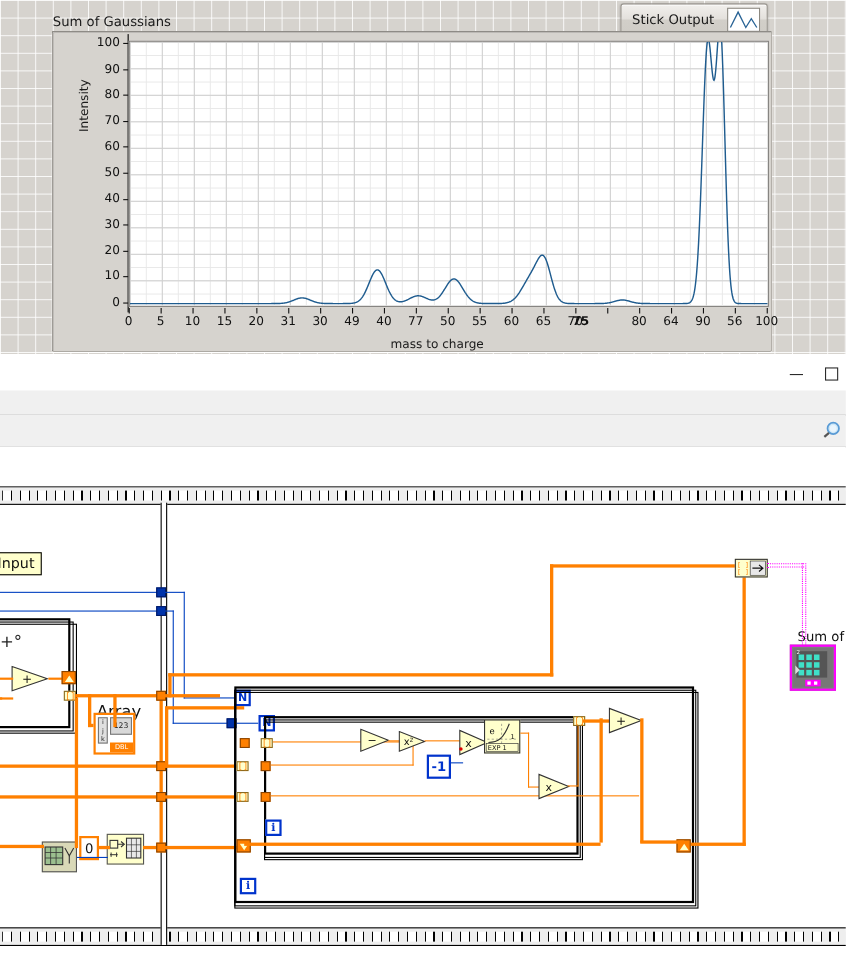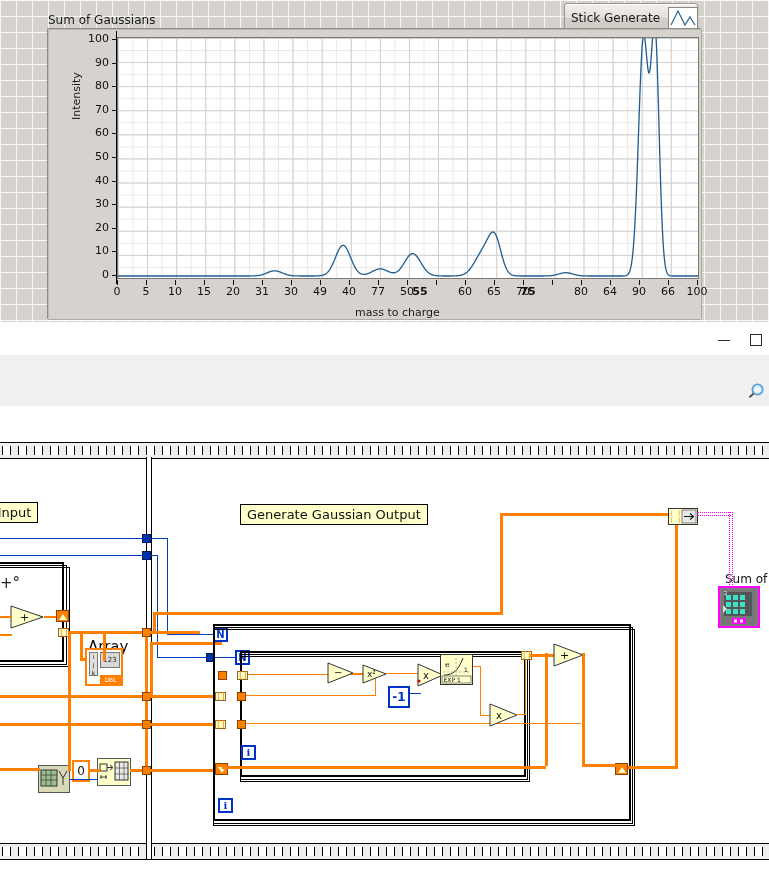--- a/index.html
+++ b/index.html
@@ -172,21 +172,21 @@
   .term-icon{position:absolute;border:2px solid #ff00ff;background:#808080;box-sizing:border-box;}
 </style>
 </head>
 <body>
 
 <div id="front-panel">
 
   <div id="fp-title">Sum of Gaussians</div>
 
   <div id="stick-btn">
-    <span class="lbl">Stick Generate</span>
+    <span class="lbl">Stick Output</span>
     <span class="gly">
       <svg width="28" height="20" viewBox="0 0 28 20">
           <polyline points="2,17 9,3 16,17 21,9 26,17" fill="none" stroke="#2a6496" stroke-width="1.2"></polyline>
         </svg>
     </span>
   </div>
 
   <div id="graph-frame"></div>
 
   <div id="ylabel">Intensity</div>
@@ -233,37 +233,37 @@
       <div class="xtick" style="left: 279px; top: 285px;">30</div>
       <div class="xtick-mark" style="left: 291px; top: 280px;"></div>
       <div class="xtick" style="left: 308px; top: 285px;">49</div>
       <div class="xtick-mark" style="left: 320px; top: 280px;"></div>
       <div class="xtick" style="left: 337px; top: 285px;">40</div>
       <div class="xtick-mark" style="left: 349px; top: 280px;"></div>
       <div class="xtick" style="left: 366px; top: 285px;">77</div>
       <div class="xtick-mark" style="left: 378px; top: 280px;"></div>
       <div class="xtick" style="left: 395px; top: 285px;">50</div>
       <div class="xtick-mark" style="left: 407px; top: 280px;"></div>
-      <div class="xtick" style="left: 408px; top: 285px; font-weight: bold;">55</div>
+      <div class="xtick" style="left: 424px; top: 285px;">55</div>
       <div class="xtick-mark" style="left: 436px; top: 280px;"></div>
       <div class="xtick" style="left: 453px; top: 285px;">60</div>
       <div class="xtick-mark" style="left: 465px; top: 280px;"></div>
       <div class="xtick" style="left: 482px; top: 285px;">65</div>
       <div class="xtick-mark" style="left: 494px; top: 280px;"></div>
       <div class="xtick" style="left: 511px; top: 285px;">70</div>
       <div class="xtick-mark" style="left: 523px; top: 280px;"></div>
       <div class="xtick" style="left: 516px; top: 285px; font-weight: bold;">75</div>
       <div class="xtick-mark" style="left: 552px; top: 280px;"></div>
       <div class="xtick" style="left: 569px; top: 285px;">80</div>
       <div class="xtick-mark" style="left: 581px; top: 280px;"></div>
       <div class="xtick" style="left: 598px; top: 285px;">64</div>
       <div class="xtick-mark" style="left: 610px; top: 280px;"></div>
       <div class="xtick" style="left: 627px; top: 285px;">90</div>
       <div class="xtick-mark" style="left: 639px; top: 280px;"></div>
-      <div class="xtick" style="left: 656px; top: 285px;">66</div>
+      <div class="xtick" style="left: 656px; top: 285px;">56</div>
       <div class="xtick-mark" style="left: 668px; top: 280px;"></div>
       <div class="xtick" style="left: 685px; top: 285px;">100</div>
       <div class="xtick-mark" style="left: 697px; top: 280px;"></div>
     </div>
 
   <div id="plot">
     <div class="minor-grid"></div>
     <div class="major-grid"></div>
     <svg id="plot-svg" width="580" height="240" viewBox="0 0 580 240" preserveAspectRatio="none">
       <path id="curve" d="M0.00,238.00 L0.41,238.00 L0.83,238.00 L1.24,238.00 L1.66,238.00 L2.07,238.00 L2.49,238.00 L2.90,238.00 L3.31,238.00 L3.73,238.00 L4.14,238.00 L4.56,238.00 L4.97,238.00 L5.39,238.00 L5.80,238.00 L6.21,238.00 L6.63,238.00 L7.04,238.00 L7.46,238.00 L7.87,238.00 L8.29,238.00 L8.70,238.00 L9.11,238.00 L9.53,238.00 L9.94,238.00 L10.36,238.00 L10.77,238.00 L11.19,238.00 L11.60,238.00 L12.01,238.00 L12.43,238.00 L12.84,238.00 L13.26,238.00 L13.67,238.00 L14.09,238.00 L14.50,238.00 L14.91,238.00 L15.33,238.00 L15.74,238.00 L16.16,238.00 L16.57,238.00 L16.99,238.00 L17.40,238.00 L17.81,238.00 L18.23,238.00 L18.64,238.00 L19.06,238.00 L19.47,238.00 L19.89,238.00 L20.30,238.00 L20.71,238.00 L21.13,238.00 L21.54,238.00 L21.96,238.00 L22.37,238.00 L22.79,238.00 L23.20,238.00 L23.61,238.00 L24.03,238.00 L24.44,238.00 L24.86,238.00 L25.27,238.00 L25.69,238.00 L26.10,238.00 L26.51,238.00 L26.93,238.00 L27.34,238.00 L27.76,238.00 L28.17,238.00 L28.59,238.00 L29.00,238.00 L29.41,238.00 L29.83,238.00 L30.24,238.00 L30.66,238.00 L31.07,238.00 L31.49,238.00 L31.90,238.00 L32.31,238.00 L32.73,238.00 L33.14,238.00 L33.56,238.00 L33.97,238.00 L34.39,238.00 L34.80,238.00 L35.21,238.00 L35.63,238.00 L36.04,238.00 L36.46,238.00 L36.87,238.00 L37.29,238.00 L37.70,238.00 L38.11,238.00 L38.53,238.00 L38.94,238.00 L39.36,238.00 L39.77,238.00 L40.19,238.00 L40.60,238.00 L41.01,238.00 L41.43,238.00 L41.84,238.00 L42.26,238.00 L42.67,238.00 L43.09,238.00 L43.50,238.00 L43.91,238.00 L44.33,238.00 L44.74,238.00 L45.16,238.00 L45.57,238.00 L45.99,238.00 L46.40,238.00 L46.81,238.00 L47.23,238.00 L47.64,238.00 L48.06,238.00 L48.47,238.00 L48.89,238.00 L49.30,238.00 L49.71,238.00 L50.13,238.00 L50.54,238.00 L50.96,238.00 L51.37,238.00 L51.79,238.00 L52.20,238.00 L52.61,238.00 L53.03,238.00 L53.44,238.00 L53.86,238.00 L54.27,238.00 L54.69,238.00 L55.10,238.00 L55.51,238.00 L55.93,238.00 L56.34,238.00 L56.76,238.00 L57.17,238.00 L57.59,238.00 L58.00,238.00 L58.41,238.00 L58.83,238.00 L59.24,238.00 L59.66,238.00 L60.07,238.00 L60.49,238.00 L60.90,238.00 L61.31,238.00 L61.73,238.00 L62.14,238.00 L62.56,238.00 L62.97,238.00 L63.39,238.00 L63.80,238.00 L64.21,238.00 L64.63,238.00 L65.04,238.00 L65.46,238.00 L65.87,238.00 L66.29,238.00 L66.70,238.00 L67.11,238.00 L67.53,238.00 L67.94,238.00 L68.36,238.00 L68.77,238.00 L69.19,238.00 L69.60,238.00 L70.01,238.00 L70.43,238.00 L70.84,238.00 L71.26,238.00 L71.67,238.00 L72.09,238.00 L72.50,238.00 L72.91,238.00 L73.33,238.00 L73.74,238.00 L74.16,238.00 L74.57,238.00 L74.99,238.00 L75.40,238.00 L75.81,238.00 L76.23,238.00 L76.64,238.00 L77.06,238.00 L77.47,238.00 L77.89,238.00 L78.30,238.00 L78.71,238.00 L79.13,238.00 L79.54,238.00 L79.96,238.00 L80.37,238.00 L80.79,238.00 L81.20,238.00 L81.61,238.00 L82.03,238.00 L82.44,238.00 L82.86,238.00 L83.27,238.00 L83.69,238.00 L84.10,238.00 L84.51,238.00 L84.93,238.00 L85.34,238.00 L85.76,238.00 L86.17,238.00 L86.59,238.00 L87.00,238.00 L87.41,238.00 L87.83,238.00 L88.24,238.00 L88.66,238.00 L89.07,238.00 L89.49,238.00 L89.90,238.00 L90.31,238.00 L90.73,238.00 L91.14,238.00 L91.56,238.00 L91.97,238.00 L92.39,238.00 L92.80,238.00 L93.21,238.00 L93.63,238.00 L94.04,238.00 L94.46,238.00 L94.87,238.00 L95.29,238.00 L95.70,238.00 L96.11,238.00 L96.53,238.00 L96.94,238.00 L97.36,238.00 L97.77,238.00 L98.19,238.00 L98.60,238.00 L99.01,238.00 L99.43,238.00 L99.84,238.00 L100.26,238.00 L100.67,238.00 L101.09,238.00 L101.50,238.00 L101.91,238.00 L102.33,238.00 L102.74,238.00 L103.16,238.00 L103.57,238.00 L103.99,238.00 L104.40,238.00 L104.81,238.00 L105.23,238.00 L105.64,238.00 L106.06,238.00 L106.47,238.00 L106.89,238.00 L107.30,238.00 L107.71,238.00 L108.13,238.00 L108.54,238.00 L108.96,238.00 L109.37,238.00 L109.79,238.00 L110.20,238.00 L110.61,238.00 L111.03,238.00 L111.44,238.00 L111.86,238.00 L112.27,238.00 L112.69,238.00 L113.10,238.00 L113.51,238.00 L113.93,238.00 L114.34,238.00 L114.76,238.00 L115.17,238.00 L115.59,238.00 L116.00,238.00 L116.41,238.00 L116.83,238.00 L117.24,238.00 L117.66,238.00 L118.07,238.00 L118.49,238.00 L118.90,238.00 L119.31,238.00 L119.73,238.00 L120.14,238.00 L120.56,238.00 L120.97,238.00 L121.39,238.00 L121.80,238.00 L122.21,238.00 L122.63,238.00 L123.04,238.00 L123.46,238.00 L123.87,238.00 L124.29,238.00 L124.70,238.00 L125.11,238.00 L125.53,238.00 L125.94,238.00 L126.36,238.00 L126.77,238.00 L127.19,238.00 L127.60,238.00 L128.01,238.00 L128.43,238.00 L128.84,237.99 L129.26,237.99 L129.67,237.99 L130.09,237.99 L130.50,237.99 L130.91,237.98 L131.33,237.98 L131.74,237.98 L132.16,237.97 L132.57,237.97 L132.99,237.96 L133.40,237.95 L133.81,237.95 L134.23,237.94 L134.64,237.93 L135.06,237.91 L135.47,237.90 L135.89,237.88 L136.30,237.86 L136.71,237.84 L137.13,237.81 L137.54,237.79 L137.96,237.76 L138.37,237.72 L138.79,237.68 L139.20,237.64 L139.61,237.59 L140.03,237.54 L140.44,237.48 L140.86,237.41 L141.27,237.34 L141.69,237.27 L142.10,237.18 L142.51,237.09 L142.93,237.00 L143.34,236.89 L143.76,236.78 L144.17,236.67 L144.59,236.54 L145.00,236.41 L145.41,236.27 L145.83,236.13 L146.24,235.98 L146.66,235.82 L147.07,235.66 L147.49,235.50 L147.90,235.33 L148.31,235.16 L148.73,234.99 L149.14,234.82 L149.56,234.64 L149.97,234.47 L150.39,234.30 L150.80,234.14 L151.21,233.98 L151.63,233.82 L152.04,233.67 L152.46,233.54 L152.87,233.41 L153.29,233.29 L153.70,233.18 L154.11,233.08 L154.53,233.00 L154.94,232.93 L155.36,232.88 L155.77,232.84 L156.19,232.82 L156.60,232.81 L157.01,232.82 L157.43,232.84 L157.84,232.88 L158.26,232.93 L158.67,233.00 L159.09,233.08 L159.50,233.18 L159.91,233.29 L160.33,233.41 L160.74,233.54 L161.16,233.67 L161.57,233.82 L161.99,233.98 L162.40,234.14 L162.81,234.30 L163.23,234.47 L163.64,234.64 L164.06,234.82 L164.47,234.99 L164.89,235.16 L165.30,235.33 L165.71,235.50 L166.13,235.66 L166.54,235.82 L166.96,235.98 L167.37,236.13 L167.79,236.27 L168.20,236.41 L168.61,236.54 L169.03,236.67 L169.44,236.78 L169.86,236.89 L170.27,237.00 L170.69,237.09 L171.10,237.18 L171.51,237.27 L171.93,237.34 L172.34,237.41 L172.76,237.48 L173.17,237.54 L173.59,237.59 L174.00,237.64 L174.41,237.68 L174.83,237.72 L175.24,237.76 L175.66,237.79 L176.07,237.81 L176.49,237.84 L176.90,237.86 L177.31,237.88 L177.73,237.90 L178.14,237.91 L178.56,237.93 L178.97,237.94 L179.39,237.95 L179.80,237.95 L180.21,237.96 L180.63,237.97 L181.04,237.97 L181.46,237.98 L181.87,237.98 L182.29,237.98 L182.70,237.99 L183.11,237.99 L183.53,237.99 L183.94,237.99 L184.36,237.99 L184.77,238.00 L185.19,238.00 L185.60,238.00 L186.01,238.00 L186.43,238.00 L186.84,238.00 L187.26,238.00 L187.67,238.00 L188.09,238.00 L188.50,238.00 L188.91,238.00 L189.33,238.00 L189.74,238.00 L190.16,238.00 L190.57,238.00 L190.99,238.00 L191.40,238.00 L191.81,238.00 L192.23,238.00 L192.64,238.00 L193.06,238.00 L193.47,238.00 L193.89,237.99 L194.30,237.99 L194.71,237.99 L195.13,237.99 L195.54,237.99 L195.96,237.98 L196.37,237.98 L196.79,237.97 L197.20,237.97 L197.61,237.96 L198.03,237.95 L198.44,237.94 L198.86,237.93 L199.27,237.91 L199.69,237.89 L200.10,237.87 L200.51,237.85 L200.93,237.82 L201.34,237.78 L201.76,237.74 L202.17,237.69 L202.59,237.64 L203.00,237.57 L203.41,237.50 L203.83,237.41 L204.24,237.32 L204.66,237.21 L205.07,237.08 L205.49,236.94 L205.90,236.78 L206.31,236.60 L206.73,236.39 L207.14,236.17 L207.56,235.91 L207.97,235.63 L208.39,235.32 L208.80,234.98 L209.21,234.61 L209.63,234.20 L210.04,233.76 L210.46,233.27 L210.87,232.75 L211.29,232.19 L211.70,231.59 L212.11,230.94 L212.53,230.26 L212.94,229.53 L213.36,228.76 L213.77,227.96 L214.19,227.11 L214.60,226.24 L215.01,225.33 L215.43,224.39 L215.84,223.42 L216.26,222.43 L216.67,221.43 L217.09,220.41 L217.50,219.39 L217.91,218.37 L218.33,217.36 L218.74,216.35 L219.16,215.37 L219.57,214.42 L219.99,213.49 L220.40,212.61 L220.81,211.78 L221.23,211.00 L221.64,210.28 L222.06,209.63 L222.47,209.05 L222.89,208.55 L223.30,208.13 L223.71,207.79 L224.13,207.54 L224.54,207.39 L224.96,207.32 L225.37,207.35 L225.79,207.47 L226.20,207.68 L226.61,207.98 L227.03,208.37 L227.44,208.84 L227.86,209.39 L228.27,210.01 L228.69,210.70 L229.10,211.46 L229.51,212.27 L229.93,213.13 L230.34,214.04 L230.76,214.98 L231.17,215.95 L231.59,216.95 L232.00,217.96 L232.41,218.97 L232.83,219.99 L233.24,221.01 L233.66,222.02 L234.07,223.01 L234.49,223.98 L234.90,224.93 L235.31,225.85 L235.73,226.73 L236.14,227.58 L236.56,228.40 L236.97,229.17 L237.39,229.90 L237.80,230.59 L238.21,231.24 L238.63,231.85 L239.04,232.41 L239.46,232.93 L239.87,233.40 L240.29,233.84 L240.70,234.24 L241.11,234.59 L241.53,234.91 L241.94,235.19 L242.36,235.44 L242.77,235.66 L243.19,235.84 L243.60,236.00 L244.01,236.12 L244.43,236.22 L244.84,236.30 L245.26,236.35 L245.67,236.37 L246.09,236.38 L246.50,236.36 L246.91,236.33 L247.33,236.28 L247.74,236.21 L248.16,236.12 L248.57,236.02 L248.99,235.90 L249.40,235.77 L249.81,235.63 L250.23,235.48 L250.64,235.31 L251.06,235.14 L251.47,234.96 L251.89,234.77 L252.30,234.57 L252.71,234.36 L253.13,234.16 L253.54,233.94 L253.96,233.73 L254.37,233.51 L254.79,233.30 L255.20,233.09 L255.61,232.88 L256.03,232.67 L256.44,232.47 L256.86,232.28 L257.27,232.09 L257.69,231.91 L258.10,231.75 L258.51,231.60 L258.93,231.46 L259.34,231.33 L259.76,231.22 L260.17,231.13 L260.59,231.05 L261.00,230.99 L261.41,230.94 L261.83,230.92 L262.24,230.91 L262.66,230.92 L263.07,230.95 L263.49,231.00 L263.90,231.06 L264.31,231.14 L264.73,231.24 L265.14,231.35 L265.56,231.48 L265.97,231.61 L266.39,231.76 L266.80,231.92 L267.21,232.09 L267.63,232.27 L268.04,232.45 L268.46,232.63 L268.87,232.82 L269.29,233.01 L269.70,233.20 L270.11,233.38 L270.53,233.56 L270.94,233.74 L271.36,233.90 L271.77,234.06 L272.19,234.21 L272.60,234.34 L273.01,234.46 L273.43,234.56 L273.84,234.64 L274.26,234.71 L274.67,234.75 L275.09,234.77 L275.50,234.77 L275.91,234.74 L276.33,234.69 L276.74,234.61 L277.16,234.51 L277.57,234.37 L277.99,234.20 L278.40,234.01 L278.81,233.78 L279.23,233.52 L279.64,233.23 L280.06,232.91 L280.47,232.55 L280.89,232.16 L281.30,231.74 L281.71,231.29 L282.13,230.82 L282.54,230.31 L282.96,229.77 L283.37,229.21 L283.79,228.62 L284.20,228.01 L284.61,227.38 L285.03,226.74 L285.44,226.08 L285.86,225.41 L286.27,224.73 L286.69,224.05 L287.10,223.37 L287.51,222.69 L287.93,222.02 L288.34,221.36 L288.76,220.72 L289.17,220.10 L289.59,219.50 L290.00,218.94 L290.41,218.40 L290.83,217.90 L291.24,217.45 L291.66,217.03 L292.07,216.67 L292.49,216.35 L292.90,216.08 L293.31,215.87 L293.73,215.72 L294.14,215.62 L294.56,215.58 L294.97,215.60 L295.39,215.67 L295.80,215.81 L296.21,216.00 L296.63,216.24 L297.04,216.54 L297.46,216.89 L297.87,217.29 L298.29,217.73 L298.70,218.21 L299.11,218.74 L299.53,219.30 L299.94,219.89 L300.36,220.50 L300.77,221.14 L301.19,221.80 L301.60,222.47 L302.01,223.16 L302.43,223.85 L302.84,224.54 L303.26,225.23 L303.67,225.92 L304.09,226.60 L304.50,227.27 L304.91,227.93 L305.33,228.57 L305.74,229.20 L306.16,229.80 L306.57,230.38 L306.99,230.94 L307.40,231.48 L307.81,231.99 L308.23,232.47 L308.64,232.93 L309.06,233.36 L309.47,233.77 L309.89,234.15 L310.30,234.51 L310.71,234.84 L311.13,235.15 L311.54,235.43 L311.96,235.69 L312.37,235.93 L312.79,236.15 L313.20,236.36 L313.61,236.54 L314.03,236.70 L314.44,236.85 L314.86,236.99 L315.27,237.11 L315.69,237.22 L316.10,237.32 L316.51,237.40 L316.93,237.48 L317.34,237.55 L317.76,237.61 L318.17,237.66 L318.59,237.71 L319.00,237.75 L319.41,237.79 L319.83,237.82 L320.24,237.84 L320.66,237.87 L321.07,237.89 L321.49,237.91 L321.90,237.92 L322.31,237.93 L322.73,237.94 L323.14,237.95 L323.56,237.96 L323.97,237.97 L324.39,237.97 L324.80,237.98 L325.21,237.98 L325.63,237.98 L326.04,237.99 L326.46,237.99 L326.87,237.99 L327.29,237.99 L327.70,237.99 L328.11,237.99 L328.53,237.99 L328.94,237.99 L329.36,237.99 L329.77,237.99 L330.19,237.99 L330.60,237.99 L331.01,237.99 L331.43,237.99 L331.84,237.99 L332.26,237.98 L332.67,237.98 L333.09,237.98 L333.50,237.97 L333.91,237.97 L334.33,237.96 L334.74,237.95 L335.16,237.94 L335.57,237.94 L335.99,237.92 L336.40,237.91 L336.81,237.90 L337.23,237.88 L337.64,237.86 L338.06,237.83 L338.47,237.81 L338.89,237.78 L339.30,237.74 L339.71,237.70 L340.13,237.66 L340.54,237.61 L340.96,237.55 L341.37,237.49 L341.79,237.42 L342.20,237.34 L342.61,237.25 L343.03,237.15 L343.44,237.04 L343.86,236.92 L344.27,236.79 L344.69,236.64 L345.10,236.48 L345.51,236.30 L345.93,236.11 L346.34,235.90 L346.76,235.67 L347.17,235.42 L347.59,235.16 L348.00,234.87 L348.41,234.56 L348.83,234.23 L349.24,233.87 L349.66,233.50 L350.07,233.10 L350.49,232.67 L350.90,232.23 L351.31,231.75 L351.73,231.26 L352.14,230.74 L352.56,230.20 L352.97,229.64 L353.39,229.05 L353.80,228.45 L354.21,227.82 L354.63,227.18 L355.04,226.52 L355.46,225.85 L355.87,225.17 L356.29,224.47 L356.70,223.76 L357.11,223.05 L357.53,222.33 L357.94,221.60 L358.36,220.87 L358.77,220.14 L359.19,219.41 L359.60,218.68 L360.01,217.95 L360.43,217.22 L360.84,216.50 L361.26,215.78 L361.67,215.06 L362.09,214.34 L362.50,213.62 L362.91,212.91 L363.33,212.19 L363.74,211.47 L364.16,210.75 L364.57,210.02 L364.99,209.29 L365.40,208.54 L365.81,207.79 L366.23,207.03 L366.64,206.26 L367.06,205.48 L367.47,204.69 L367.89,203.89 L368.30,203.08 L368.71,202.27 L369.13,201.47 L369.54,200.66 L369.96,199.87 L370.37,199.10 L370.79,198.34 L371.20,197.62 L371.61,196.94 L372.03,196.31 L372.44,195.73 L372.86,195.22 L373.27,194.79 L373.69,194.44 L374.10,194.17 L374.51,194.01 L374.93,193.96 L375.34,194.02 L375.76,194.19 L376.17,194.49 L376.59,194.91 L377.00,195.45 L377.41,196.12 L377.83,196.90 L378.24,197.80 L378.66,198.81 L379.07,199.93 L379.49,201.14 L379.90,202.44 L380.31,203.81 L380.73,205.25 L381.14,206.74 L381.56,208.28 L381.97,209.84 L382.39,211.42 L382.80,213.01 L383.21,214.60 L383.63,216.17 L384.04,217.71 L384.46,219.21 L384.87,220.68 L385.29,222.09 L385.70,223.44 L386.11,224.73 L386.53,225.96 L386.94,227.11 L387.36,228.20 L387.77,229.21 L388.19,230.15 L388.60,231.01 L389.01,231.81 L389.43,232.54 L389.84,233.20 L390.26,233.79 L390.67,234.33 L391.09,234.82 L391.50,235.25 L391.91,235.63 L392.33,235.96 L392.74,236.26 L393.16,236.52 L393.57,236.75 L393.99,236.94 L394.40,237.11 L394.81,237.25 L395.23,237.38 L395.64,237.48 L396.06,237.57 L396.47,237.65 L396.89,237.71 L397.30,237.76 L397.71,237.81 L398.13,237.84 L398.54,237.87 L398.96,237.90 L399.37,237.92 L399.79,237.93 L400.20,237.95 L400.61,237.96 L401.03,237.97 L401.44,237.97 L401.86,237.98 L402.27,237.98 L402.69,237.99 L403.10,237.99 L403.51,237.99 L403.93,237.99 L404.34,238.00 L404.76,238.00 L405.17,238.00 L405.59,238.00 L406.00,238.00 L406.41,238.00 L406.83,238.00 L407.24,238.00 L407.66,238.00 L408.07,238.00 L408.49,238.00 L408.90,238.00 L409.31,238.00 L409.73,238.00 L410.14,238.00 L410.56,238.00 L410.97,238.00 L411.39,238.00 L411.80,238.00 L412.21,238.00 L412.63,238.00 L413.04,238.00 L413.46,238.00 L413.87,238.00 L414.29,238.00 L414.70,238.00 L415.11,238.00 L415.53,238.00 L415.94,238.00 L416.36,238.00 L416.77,238.00 L417.19,238.00 L417.60,238.00 L418.01,238.00 L418.43,238.00 L418.84,238.00 L419.26,238.00 L419.67,238.00 L420.09,238.00 L420.50,238.00 L420.91,238.00 L421.33,238.00 L421.74,238.00 L422.16,238.00 L422.57,238.00 L422.99,237.99 L423.40,237.99 L423.81,237.99 L424.23,237.99 L424.64,237.99 L425.06,237.98 L425.47,237.98 L425.89,237.98 L426.30,237.97 L426.71,237.97 L427.13,237.96 L427.54,237.95 L427.96,237.94 L428.37,237.93 L428.79,237.92 L429.20,237.91 L429.61,237.89 L430.03,237.87 L430.44,237.85 L430.86,237.83 L431.27,237.80 L431.69,237.77 L432.10,237.74 L432.51,237.70 L432.93,237.66 L433.34,237.61 L433.76,237.56 L434.17,237.51 L434.59,237.45 L435.00,237.38 L435.41,237.31 L435.83,237.24 L436.24,237.16 L436.66,237.07 L437.07,236.98 L437.49,236.89 L437.90,236.79 L438.31,236.68 L438.73,236.58 L439.14,236.46 L439.56,236.35 L439.97,236.23 L440.39,236.12 L440.80,236.00 L441.21,235.88 L441.63,235.76 L442.04,235.64 L442.46,235.53 L442.87,235.42 L443.29,235.31 L443.70,235.21 L444.11,235.12 L444.53,235.03 L444.94,234.96 L445.36,234.89 L445.77,234.83 L446.19,234.78 L446.60,234.74 L447.01,234.71 L447.43,234.70 L447.84,234.70 L448.26,234.70 L448.67,234.72 L449.09,234.76 L449.50,234.80 L449.91,234.85 L450.33,234.91 L450.74,234.99 L451.16,235.07 L451.57,235.16 L451.99,235.25 L452.40,235.35 L452.81,235.46 L453.23,235.57 L453.64,235.69 L454.06,235.81 L454.47,235.92 L454.89,236.04 L455.30,236.16 L455.71,236.28 L456.13,236.40 L456.54,236.51 L456.96,236.62 L457.37,236.73 L457.79,236.83 L458.20,236.93 L458.61,237.02 L459.03,237.11 L459.44,237.19 L459.86,237.27 L460.27,237.34 L460.69,237.41 L461.10,237.47 L461.51,237.53 L461.93,237.58 L462.34,237.63 L462.76,237.68 L463.17,237.72 L463.59,237.75 L464.00,237.78 L464.41,237.81 L464.83,237.84 L465.24,237.86 L465.66,237.88 L466.07,237.90 L466.49,237.91 L466.90,237.92 L467.31,237.94 L467.73,237.95 L468.14,237.95 L468.56,237.96 L468.97,237.97 L469.39,237.97 L469.80,237.98 L470.21,237.98 L470.63,237.99 L471.04,237.99 L471.46,237.99 L471.87,237.99 L472.29,237.99 L472.70,237.99 L473.11,238.00 L473.53,238.00 L473.94,238.00 L474.36,238.00 L474.77,238.00 L475.19,238.00 L475.60,238.00 L476.01,238.00 L476.43,238.00 L476.84,238.00 L477.26,238.00 L477.67,238.00 L478.09,238.00 L478.50,238.00 L478.91,238.00 L479.33,238.00 L479.74,238.00 L480.16,238.00 L480.57,238.00 L480.99,238.00 L481.40,238.00 L481.81,238.00 L482.23,238.00 L482.64,238.00 L483.06,238.00 L483.47,238.00 L483.89,238.00 L484.30,238.00 L484.71,238.00 L485.13,238.00 L485.54,238.00 L485.96,238.00 L486.37,238.00 L486.79,238.00 L487.20,238.00 L487.61,238.00 L488.03,238.00 L488.44,238.00 L488.86,238.00 L489.27,238.00 L489.69,238.00 L490.10,238.00 L490.51,238.00 L490.93,238.00 L491.34,238.00 L491.76,238.00 L492.17,238.00 L492.59,238.00 L493.00,238.00 L493.41,238.00 L493.83,238.00 L494.24,238.00 L494.66,238.00 L495.07,238.00 L495.49,238.00 L495.90,238.00 L496.31,238.00 L496.73,238.00 L497.14,238.00 L497.56,238.00 L497.97,238.00 L498.39,238.00 L498.80,238.00 L499.21,238.00 L499.63,238.00 L500.04,238.00 L500.46,238.00 L500.87,238.00 L501.29,238.00 L501.70,238.00 L502.11,238.00 L502.53,238.00 L502.94,237.99 L503.36,237.99 L503.77,237.99 L504.19,237.98 L504.60,237.97 L505.01,237.96 L505.43,237.94 L505.84,237.92 L506.26,237.88 L506.67,237.84 L507.09,237.78 L507.50,237.69 L507.91,237.59 L508.33,237.44 L508.74,237.26 L509.16,237.02 L509.57,236.71 L509.99,236.31 L510.40,235.81 L510.81,235.17 L511.23,234.38 L511.64,233.40 L512.06,232.20 L512.47,230.74 L512.89,228.97 L513.30,226.84 L513.71,224.32 L514.13,221.34 L514.54,217.85 L514.96,213.81 L515.37,209.16 L515.79,203.86 L516.20,197.87 L516.61,191.15 L517.03,183.70 L517.44,175.51 L517.86,166.59 L518.27,156.96 L518.69,146.69 L519.10,135.84 L519.51,124.49 L519.93,112.78 L520.34,100.82 L520.76,88.78 L521.17,76.80 L521.59,65.09 L522.00,53.81 L522.41,43.14 L522.83,33.28 L523.24,24.38 L523.66,16.59 L524.07,10.05 L524.49,4.83 L524.90,1.01 L525.31,-1.41 L525.73,-2.44 L526.14,-2.14 L526.56,-0.64 L526.97,1.92 L527.39,5.35 L527.80,9.42 L528.21,13.89 L528.63,18.50 L529.04,22.98 L529.46,27.05 L529.87,30.49 L530.29,33.07 L530.70,34.61 L531.11,34.99 L531.53,34.15 L531.94,32.07 L532.36,28.83 L532.77,24.56 L533.19,19.45 L533.60,13.76 L534.01,7.79 L534.43,1.88 L534.84,-3.64 L535.26,-8.40 L535.67,-12.07 L536.09,-14.36 L536.50,-15.01 L536.91,-13.83 L537.33,-10.70 L537.74,-5.58 L538.16,1.51 L538.57,10.45 L538.99,21.08 L539.40,33.17 L539.81,46.44 L540.23,60.60 L540.64,75.34 L541.06,90.33 L541.47,105.29 L541.89,119.94 L542.30,134.03 L542.71,147.38 L543.13,159.82 L543.54,171.24 L543.96,181.57 L544.37,190.80 L544.79,198.92 L545.20,205.98 L545.61,212.04 L546.03,217.16 L546.44,221.45 L546.86,224.99 L547.27,227.88 L547.69,230.21 L548.10,232.06 L548.51,233.52 L548.93,234.66 L549.34,235.53 L549.76,236.20 L550.17,236.70 L550.59,237.07 L551.00,237.34 L551.41,237.54 L551.83,237.68 L552.24,237.78 L552.66,237.85 L553.07,237.90 L553.49,237.93 L553.90,237.96 L554.31,237.97 L554.73,237.98 L555.14,237.99 L555.56,237.99 L555.97,238.00 L556.39,238.00 L556.80,238.00 L557.21,238.00 L557.63,238.00 L558.04,238.00 L558.46,238.00 L558.87,238.00 L559.29,238.00 L559.70,238.00 L560.11,238.00 L560.53,238.00 L560.94,238.00 L561.36,238.00 L561.77,238.00 L562.19,238.00 L562.60,238.00 L563.01,238.00 L563.43,238.00 L563.84,238.00 L564.26,238.00 L564.67,238.00 L565.09,238.00 L565.50,238.00 L565.91,238.00 L566.33,238.00 L566.74,238.00 L567.16,238.00 L567.57,238.00 L567.99,238.00 L568.40,238.00 L568.81,238.00 L569.23,238.00 L569.64,238.00 L570.06,238.00 L570.47,238.00 L570.89,238.00 L571.30,238.00 L571.71,238.00 L572.13,238.00 L572.54,238.00 L572.96,238.00 L573.37,238.00 L573.79,238.00 L574.20,238.00 L574.61,238.00 L575.03,238.00 L575.44,238.00 L575.86,238.00 L576.27,238.00 L576.69,238.00 L577.10,238.00 L577.51,238.00 L577.93,238.00 L578.34,238.00 L578.76,238.00 L579.17,238.00 L579.59,238.00 L580.00,238.00" fill="none" stroke="#1f5c8f" stroke-width="1.3"></path>
@@ -298,21 +298,20 @@
   <div class="bd-rail" style="top:0px;">
     <div class="boxes"></div>
   </div>
   <div class="bd-rail" style="top:401px;">
     <div class="boxes"></div>
   </div>
   <div id="bd-left-wall"></div>
 
   <div class="label-box" style="left:-40px;top:60px;">sian Input</div>
 
-  <div class="label-box" style="left:240px;top:62px;">Generate Gaussian Output</div>
   <div class="plain-label" style="left:88px;top:196px;font-size:15px;">Array</div>
   <div class="plain-label" style="left:725px;top:130px;font-size:12px;">Sum of</div>
 
   <div class="wire w-blue" style="left:0px;top:96px;width:150px;height:1px;"></div>
   <div class="wire w-blue" style="left:0px;top:113px;width:150px;height:1px;"></div>
   <div class="tunnel-b" style="left:142px;top:92px;"></div>
   <div class="tunnel-b" style="left:142px;top:109px;"></div>
   <div class="wire w-blue" style="left:150px;top:96px;width:18px;height:1px;"></div>
   <div class="wire w-blue" style="left:167px;top:96px;width:1px;height:97px;"></div>
   <div class="wire w-blue" style="left:167px;top:192px;width:50px;height:1px;"></div>

